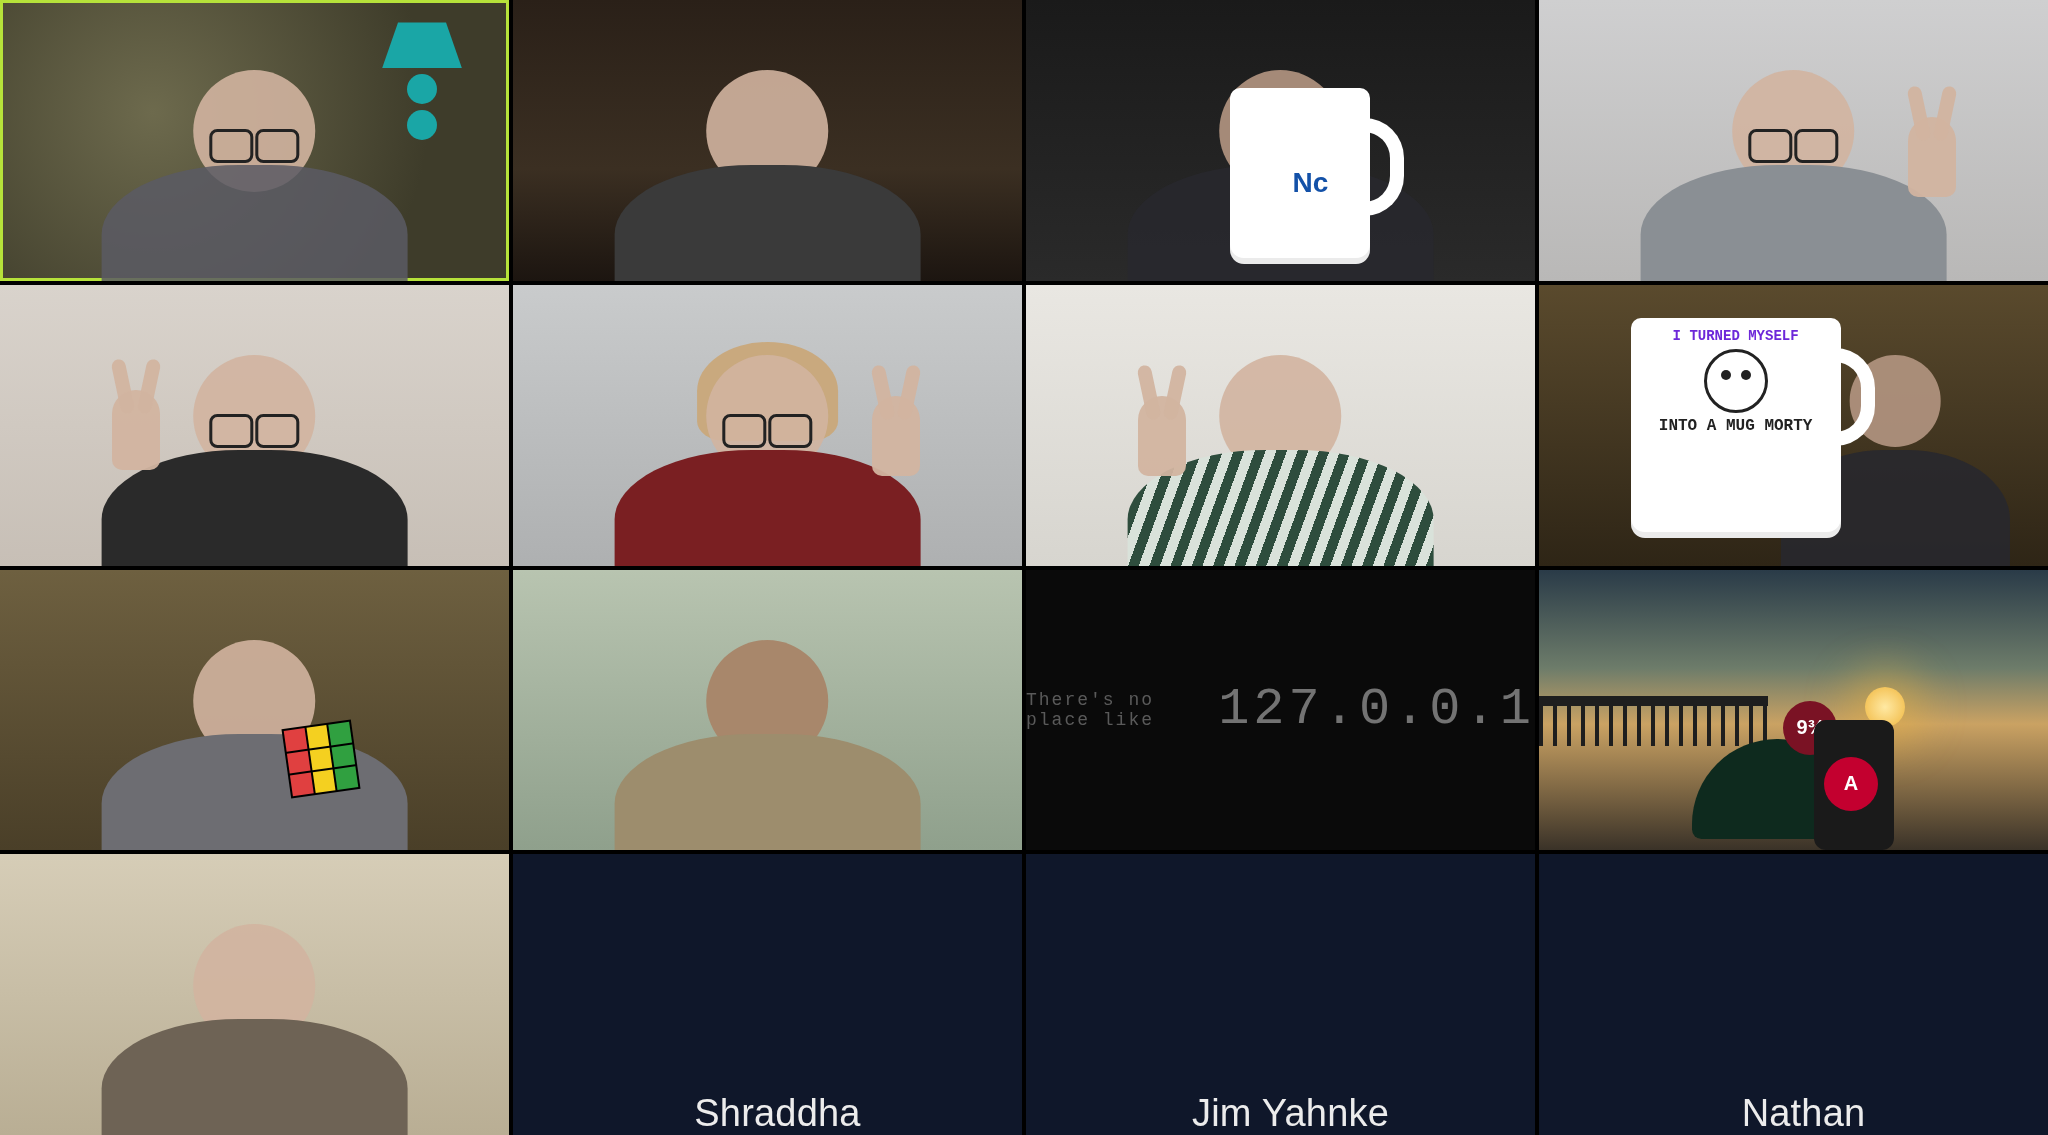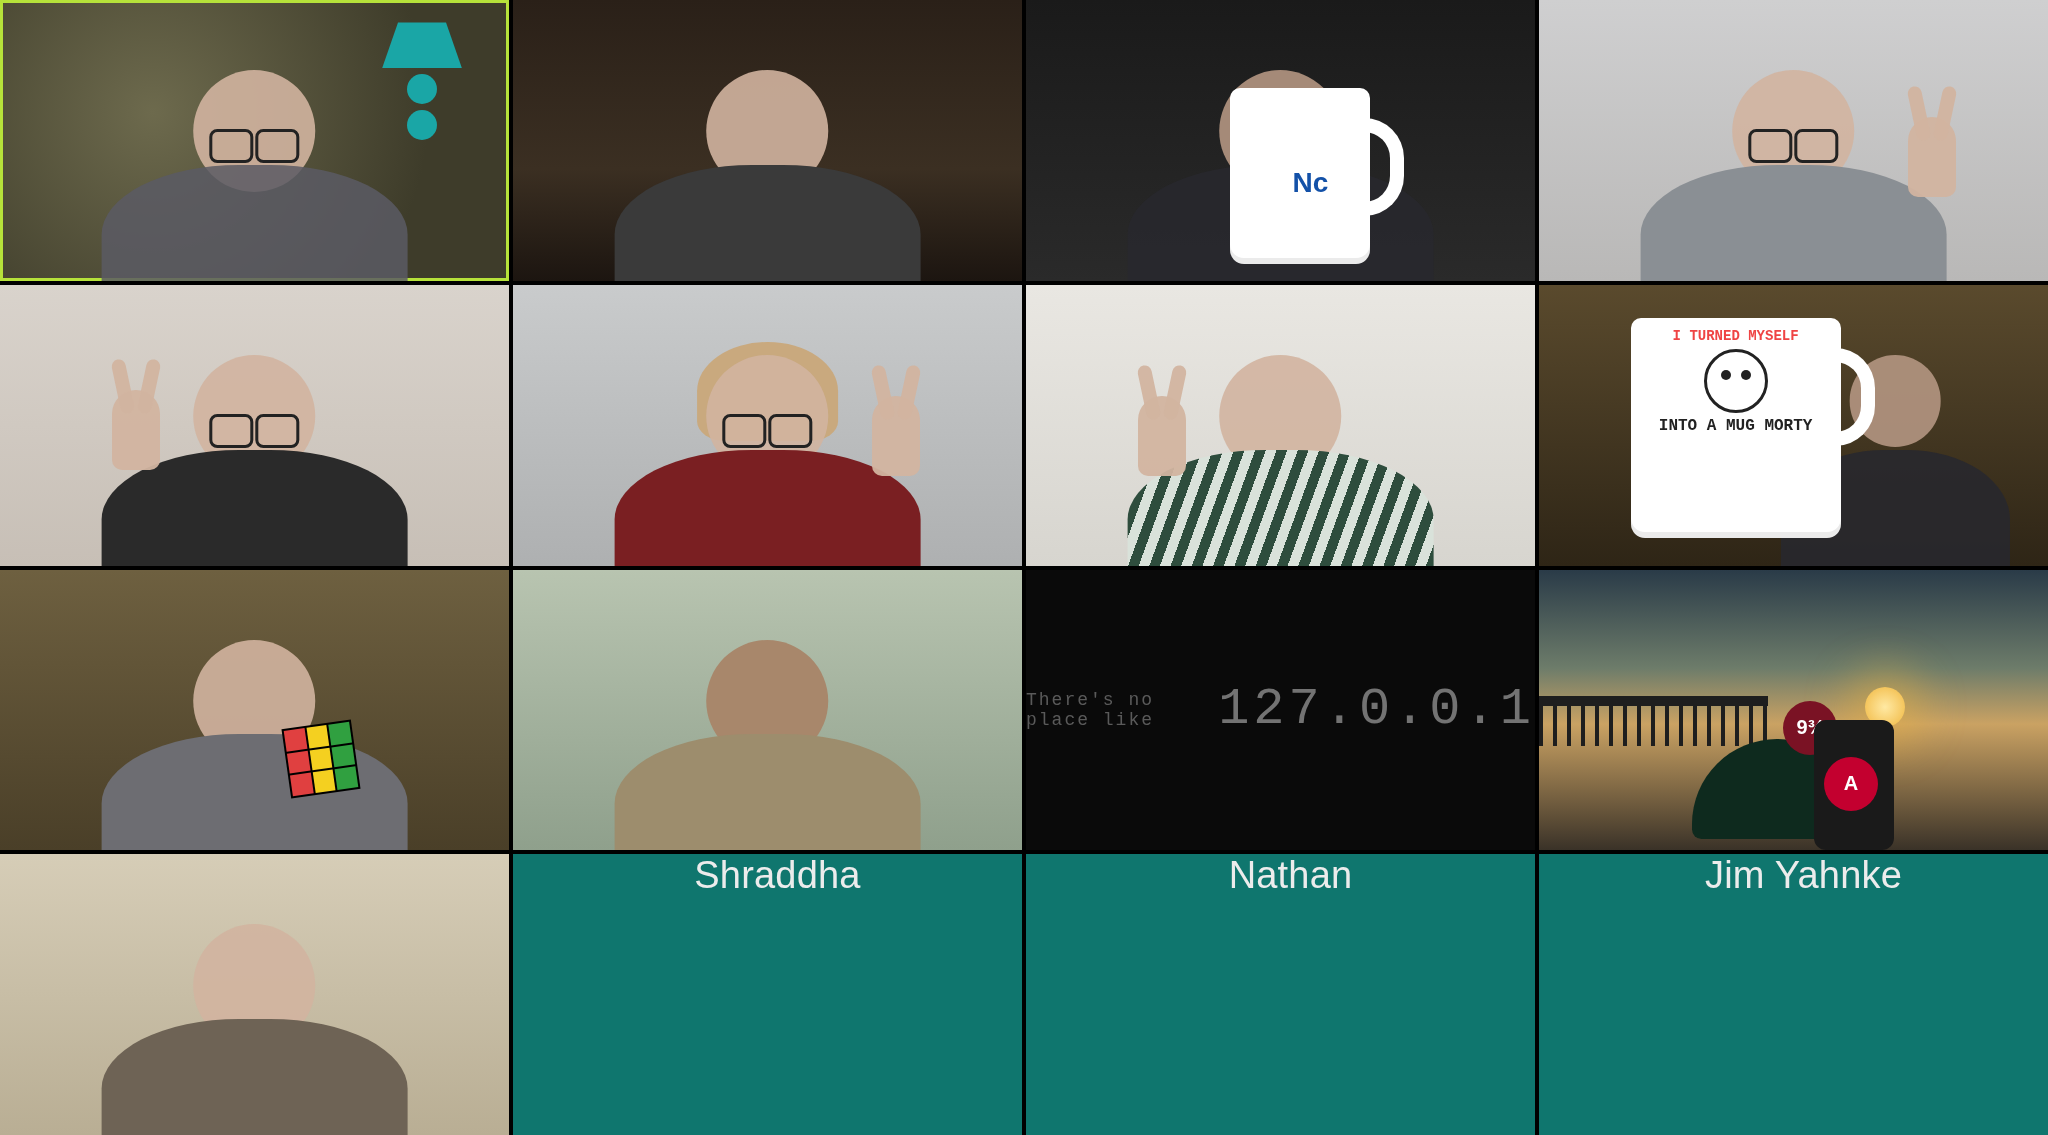--- a/index.html
+++ b/index.html
@@ -13,23 +13,23 @@
     height: 1135px;
     background: #000;
   }
   .tile {
     position: relative;
     overflow: hidden;
     background: #111;
   }
   .tile.active { outline: 3px solid #b6e23a; outline-offset: -3px; }
   .name-tile {
-    background: #0f766e;
+    background: #0f172a;
     display: flex;
-    align-items: flex-start;
+    align-items: flex-end;
     justify-content: center;
     padding-left: 20px;
   }
   .name-tile .label {
     color: #ececec;
     font-size: 38px;
     font-weight: 400;
     letter-spacing: 0.2px;
   }
   
@@ -93,21 +93,21 @@
     position:absolute;
     right:-34px; top:30px;
     width:50px; height:70px;
     border:14px solid #fff;
     border-left:none;
     border-radius:0 40px 40px 0;
   }
   .mug .mug-text{
     font-family: "Courier New", monospace;
     font-size:14px;
-    color:#ef4444;
+    color:#6d28d9;
     text-align:center;
     padding:10px 6px 4px;
     line-height:1.2;
     font-weight:600;
   }
   .mug .mug-face{
     width:64px;height:64px;margin:0 auto;
     border:3px solid #222;border-radius:50%;
     position:relative;
   }
@@ -307,20 +307,20 @@
         <div class="head"></div>
         <div class="body" style="background:#6e6355;"></div>
       </div>
   </div>
 
   <div class="tile name-tile">
     <span class="label">Shraddha</span>
   </div>
 
   <div class="tile name-tile">
+    <span class="label">Jim Yahnke</span>
+  </div>
+
+  <div class="tile name-tile">
     <span class="label">Nathan</span>
   </div>
 
-  <div class="tile name-tile">
-    <span class="label">Jim Yahnke</span>
-  </div>
-
 </div>
 
 </body></html>

